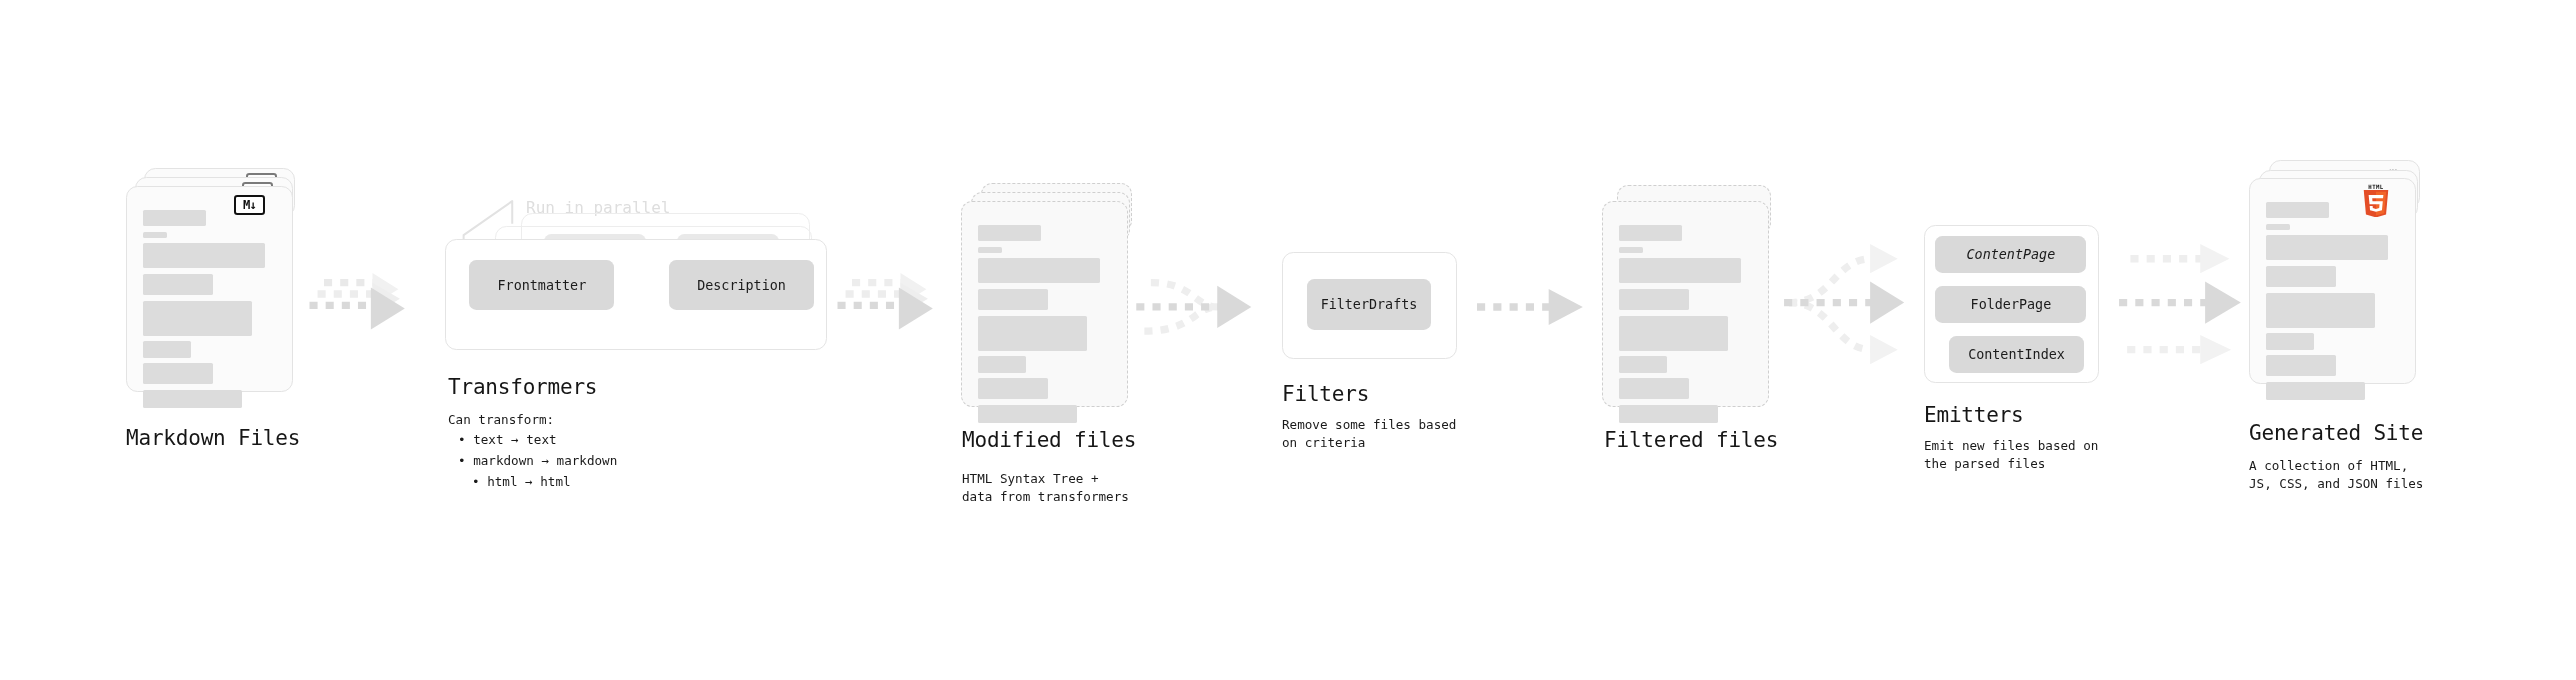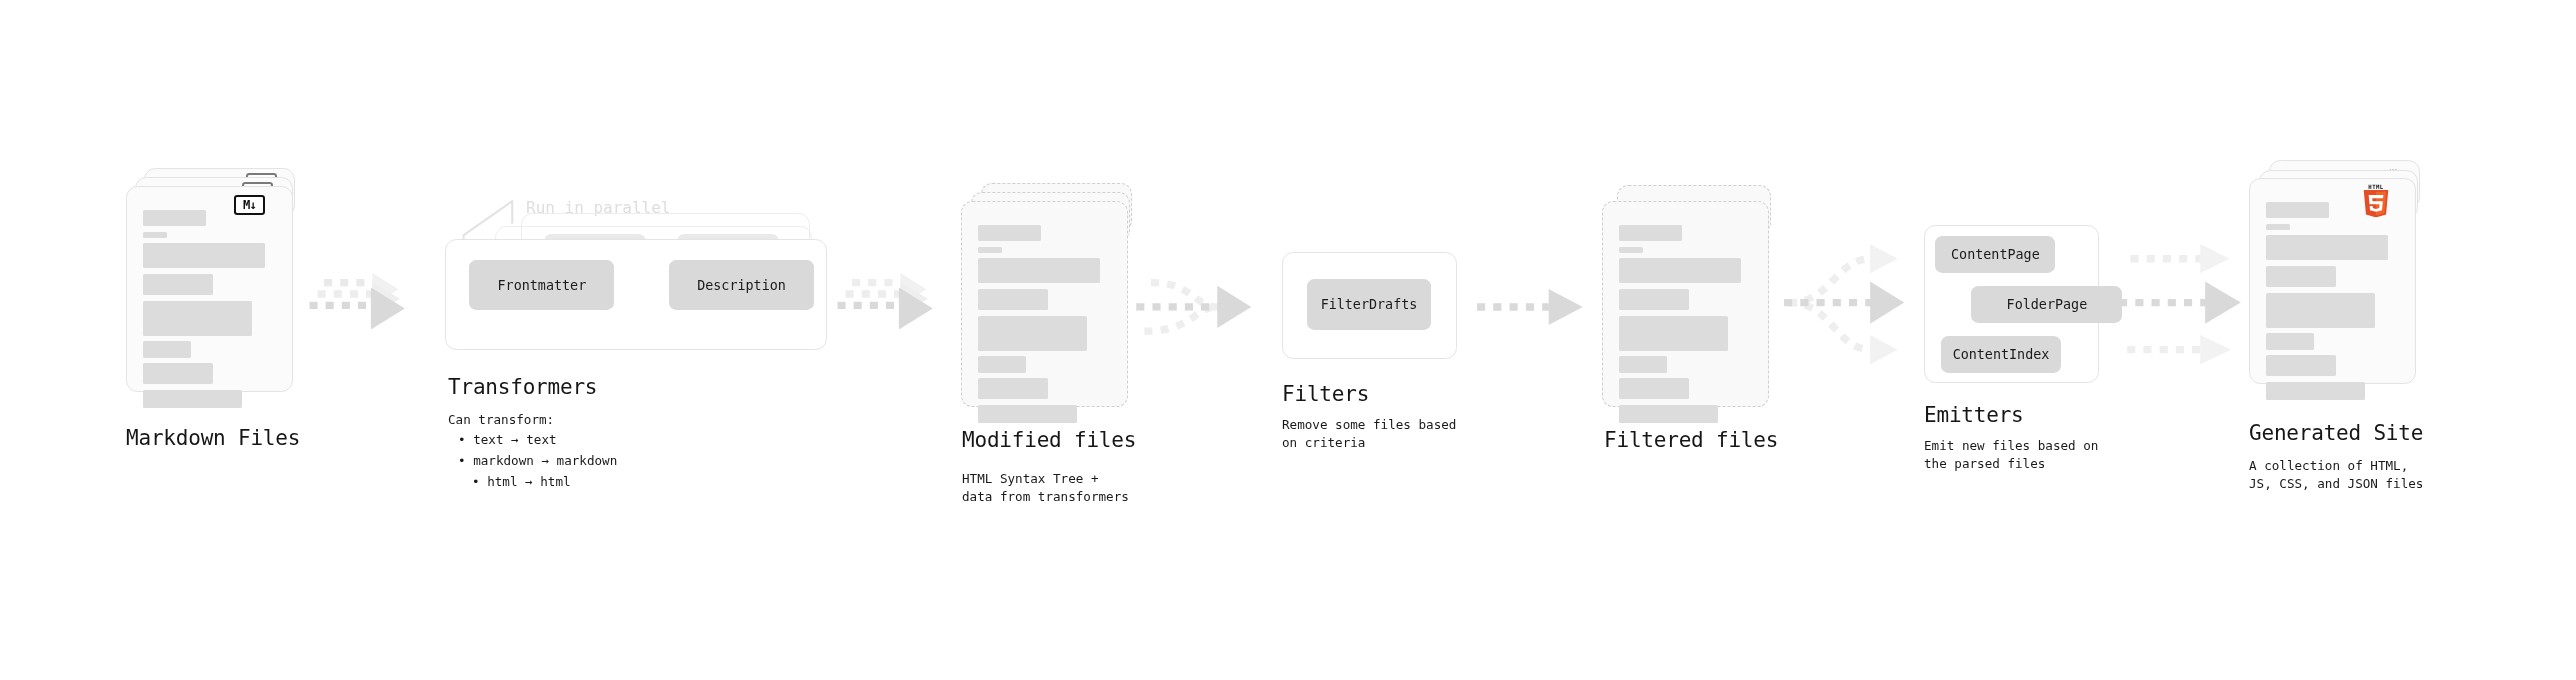--- a/index.html
+++ b/index.html
@@ -308,27 +308,27 @@
       <polygon points="106,10 140,28 106,46" fill="#f2f2f2"></polygon>
       <path d="M6 82 C60 82, 62 140, 108 140" stroke="#eeeeee" stroke-width="9" stroke-dasharray="10 10" fill="none"></path>
       <polygon points="106,122 140,140 106,158" fill="#f2f2f2"></polygon>
       <line x1="0" y1="82" x2="110" y2="82" stroke="#d9d9d9" stroke-width="9" stroke-dasharray="10 10"></line>
       <polygon points="106,56 148,82 106,108" fill="#d9d9d9"></polygon>
     </svg>
   </div>
 
   <div class="abs" style="left:1924px; top:225px; width:175px; height:158px;">
     <div class="proc-box" style="left:0; top:0; width:175px; height:158px;"></div>
-    <div class="chip" style="left:11.4px; top:11.4px; width:120px; height:37px;">
+    <div class="chip" style="left:11.4px; top:11.4px; width:151px; height:37px;font-style:italic;">
       <span>ContentPage</span>
     </div>
-    <div class="chip" style="left:11.4px; top:61px; width:151px; height:37px;margin-left:36px;">
+    <div class="chip" style="left:11.4px; top:61px; width:151px; height:37px;">
       <span>FolderPage</span>
     </div>
-    <div class="chip" style="left:17px; top:111px; width:120px; height:37px;">
+    <div class="chip" style="left:25px; top:111px; width:135px; height:37px;">
       <span>ContentIndex</span>
     </div>
   </div>
 
   <div class="sec-title" style="left:1924px; top:403px;">Emitters</div>
   <div class="sec-caption" style="left:1924px; top:437px;">Emit new files based on
 the parsed files</div>
 
   <div class="arrowgrp" style="left:2119px; top:236px;">
     <svg width="130" height="138" viewBox="0 0 160 170">

